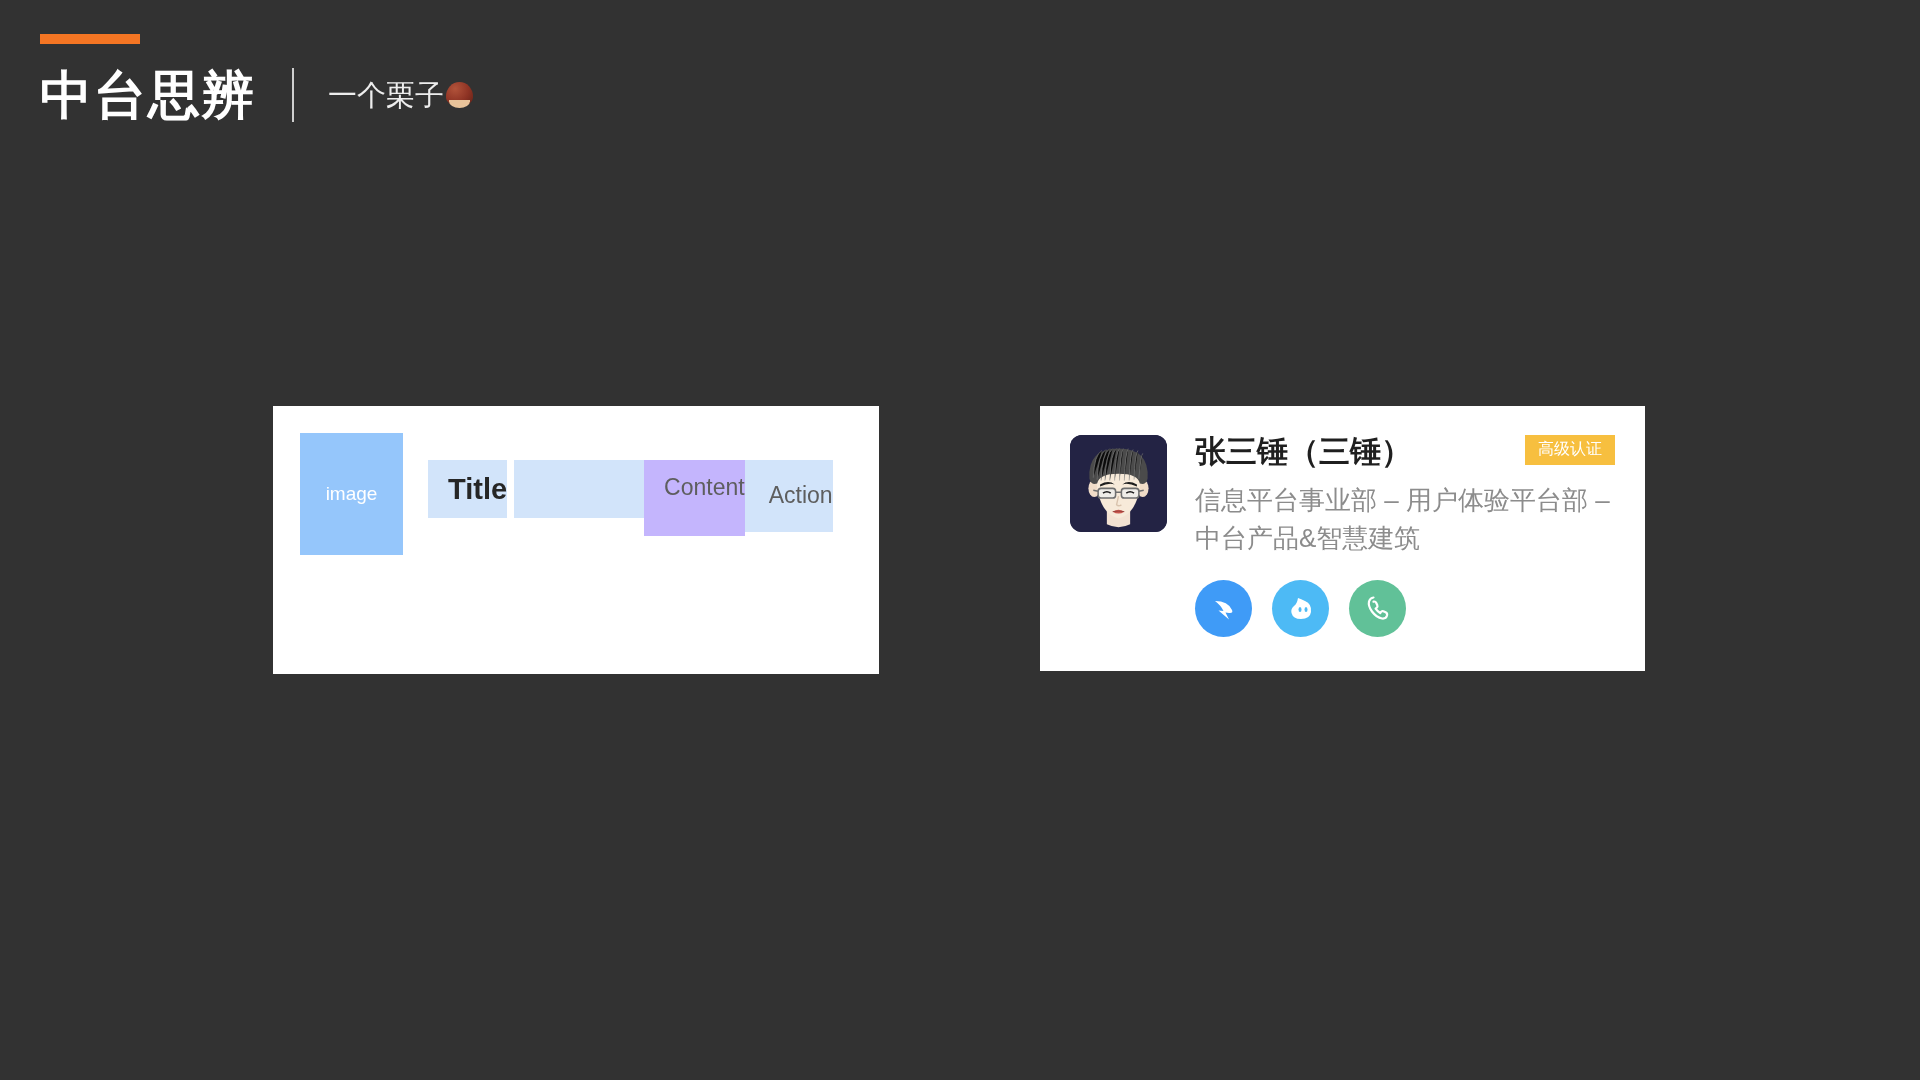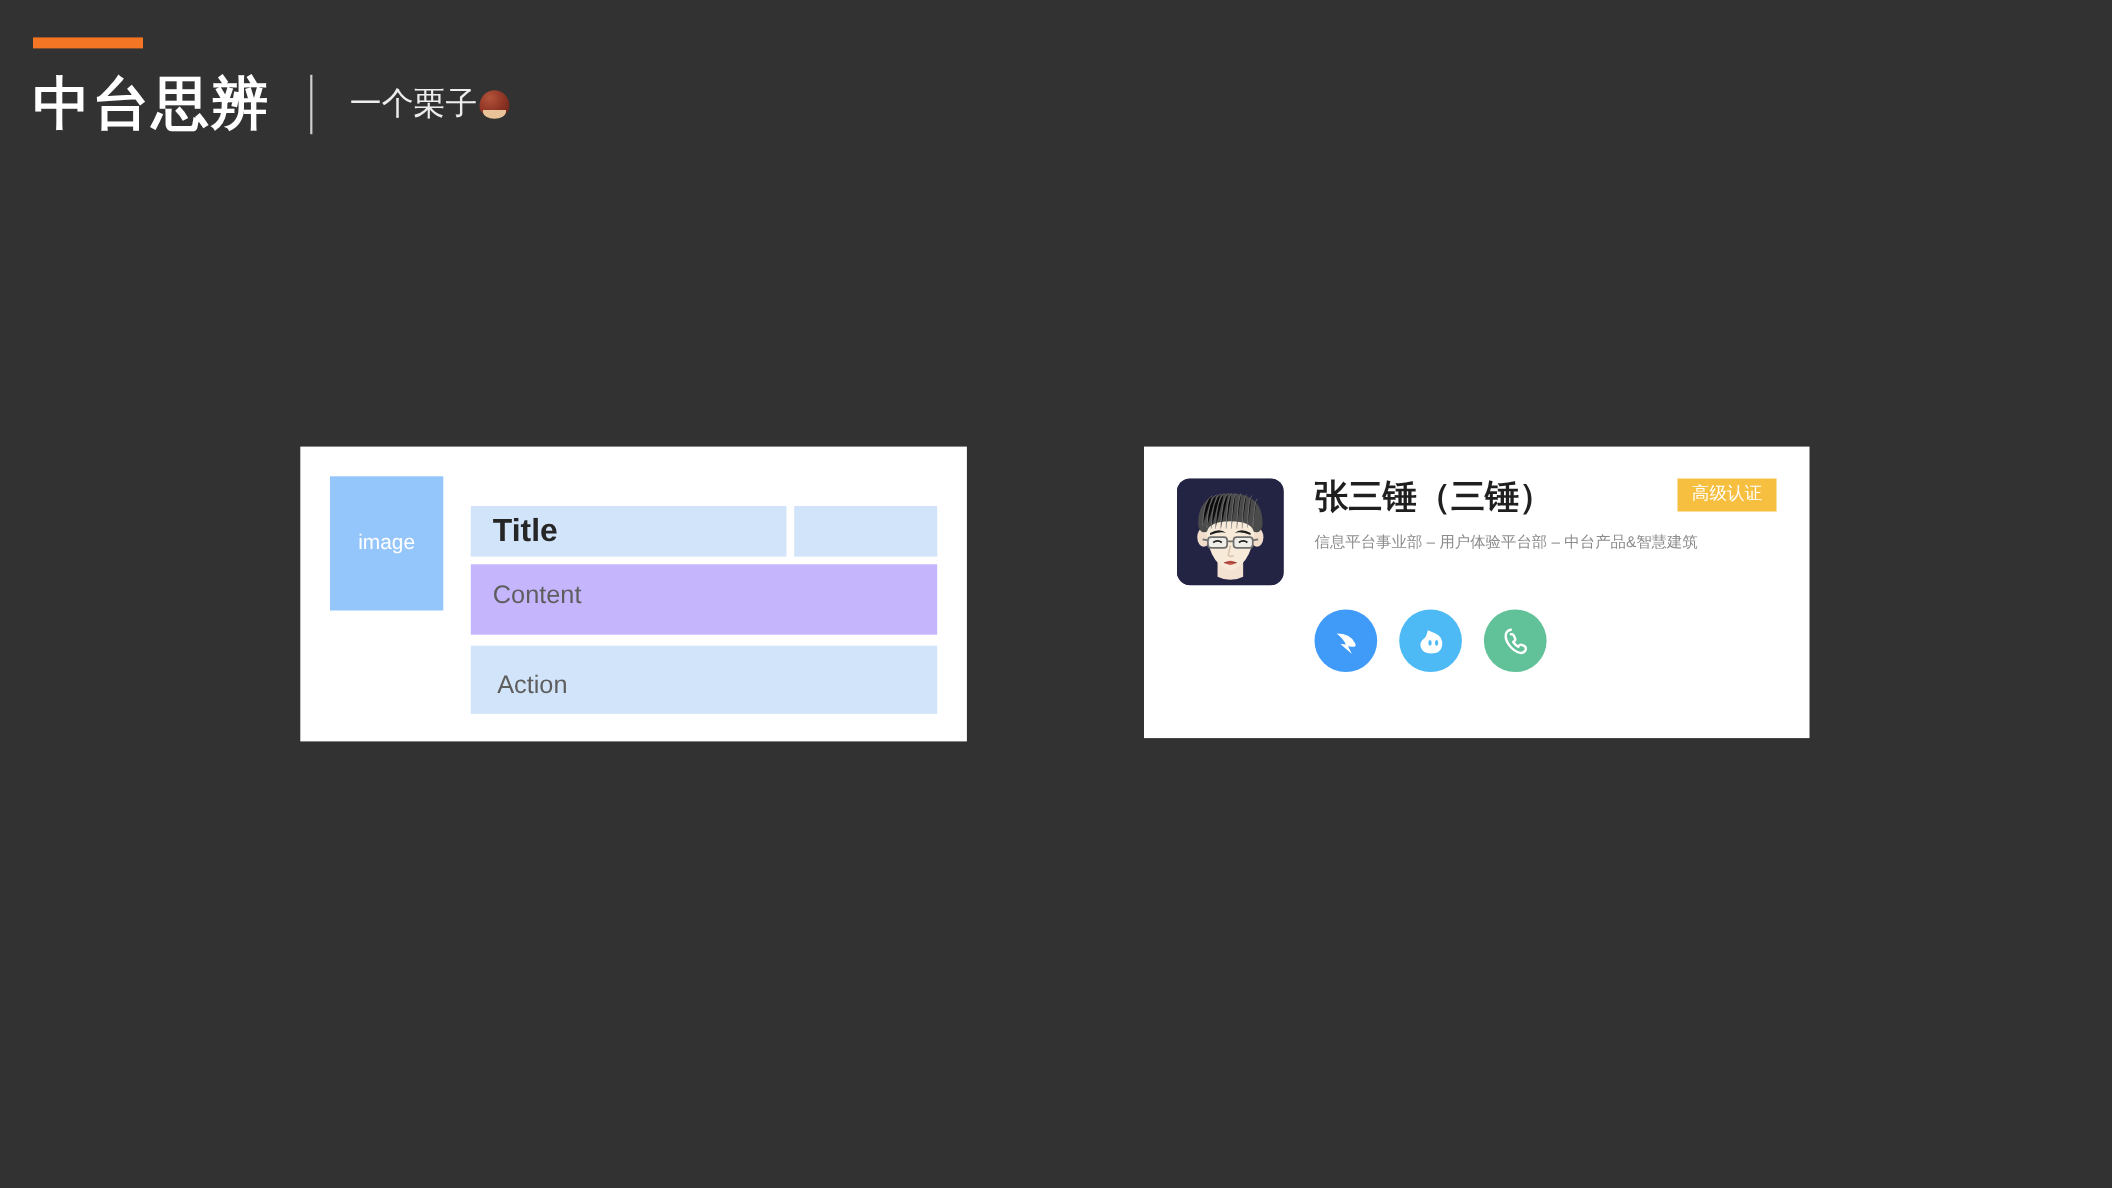--- a/index.html
+++ b/index.html
@@ -12,21 +12,21 @@
     height: 1080px;
     background: #323232;
     font-family: "Liberation Sans", "DejaVu Sans", sans-serif;
     overflow: hidden;
     position: relative;
   }
 
   
   #slide-header {
     position: absolute;
-    left: 30px;
+    left: 40px;
     top: 34px;
   }
   #accent-bar {
     width: 100px;
     height: 10px;
     background: #f47523;
     margin-bottom: 24px;
   }
   #title-row {
     display: flex;
@@ -110,21 +110,20 @@
     display: flex;
     align-items: center;
     justify-content: center;
     flex: 0 0 auto;
     margin-top: 2px;
   }
   #wireframe-body {
     flex: 1 1 auto;
     margin-left: 25px;
     display: flex;
-    flex-direction: column;
     margin-top: 29px;
   }
   #wireframe-title-row {
     display: flex;
     height: 58px;
     margin-bottom: 7px;
   }
   #wireframe-title-bar {
     flex: 1 1 auto;
     background: #d2e4fa;
@@ -208,21 +207,21 @@
     font-size: 16px;
     border-radius: 0;
     padding: 4px 13px 5px 13px;
     white-space: nowrap;
     flex: 0 0 auto;
     margin-left: 14px;
     margin-top: 2px;
   }
   #profile-department {
     color: #8c8c8c;
-    font-size: 14px;
+    font-size: 26px;
     line-height: 1.45;
     margin-top: 12px;
     max-width: 425px;
   }
   #profile-actions {
     display: flex;
     margin-top: 22px;
     margin-left: 125px;
   }
   .action-icon {

